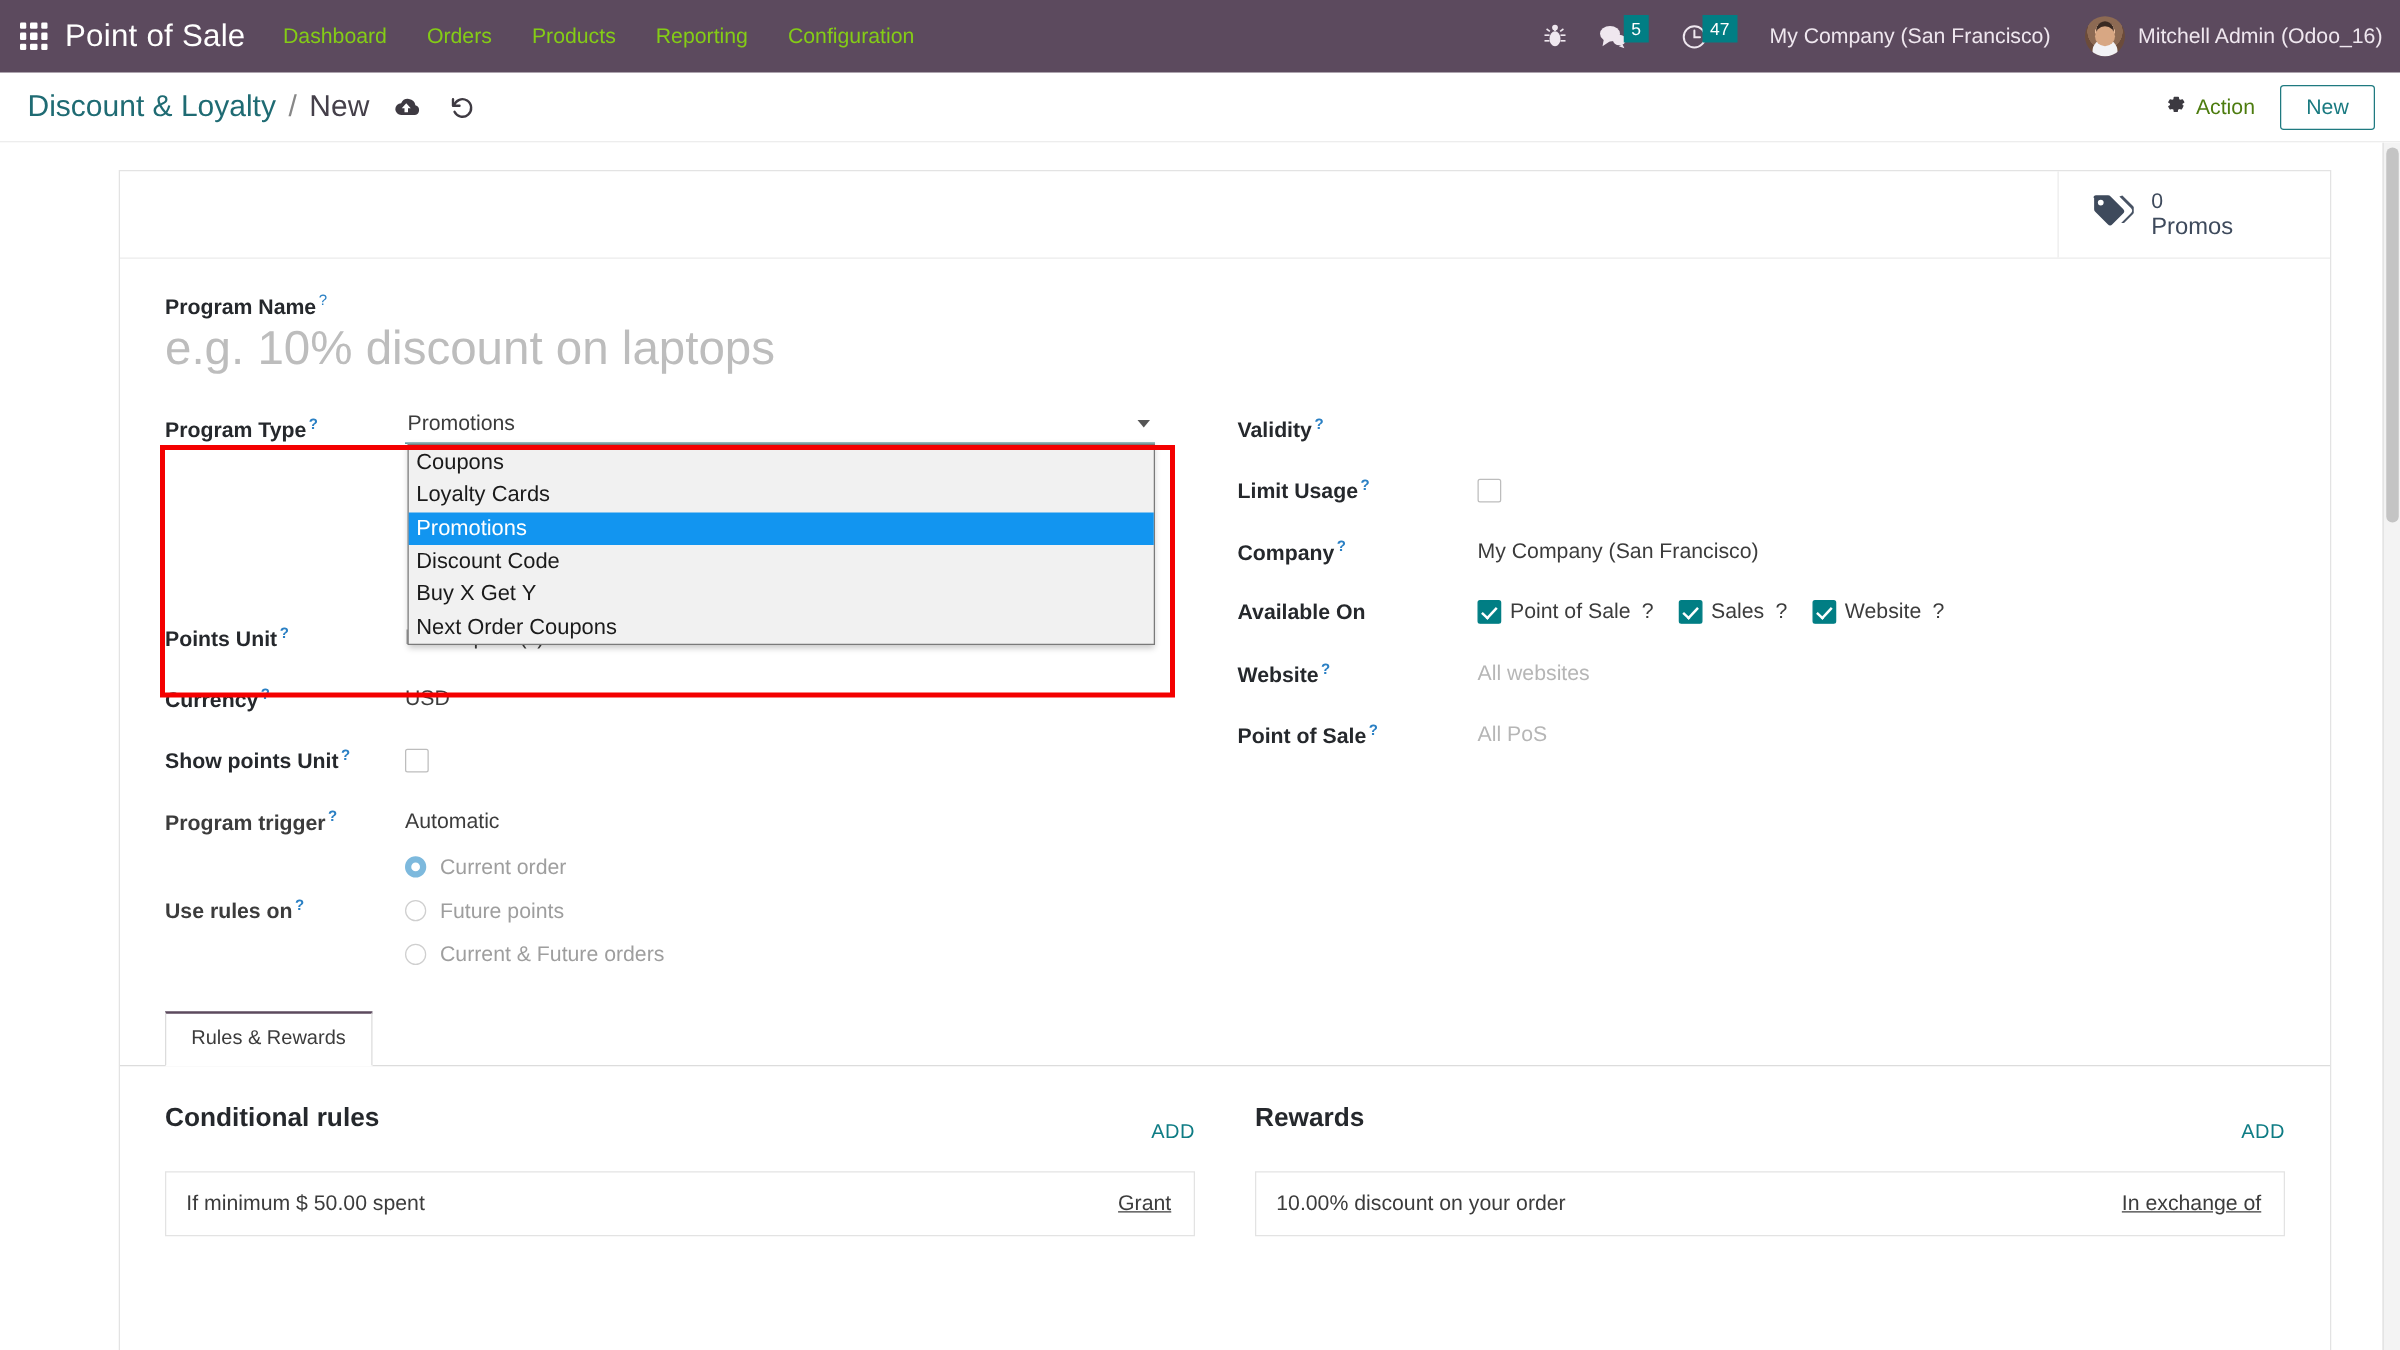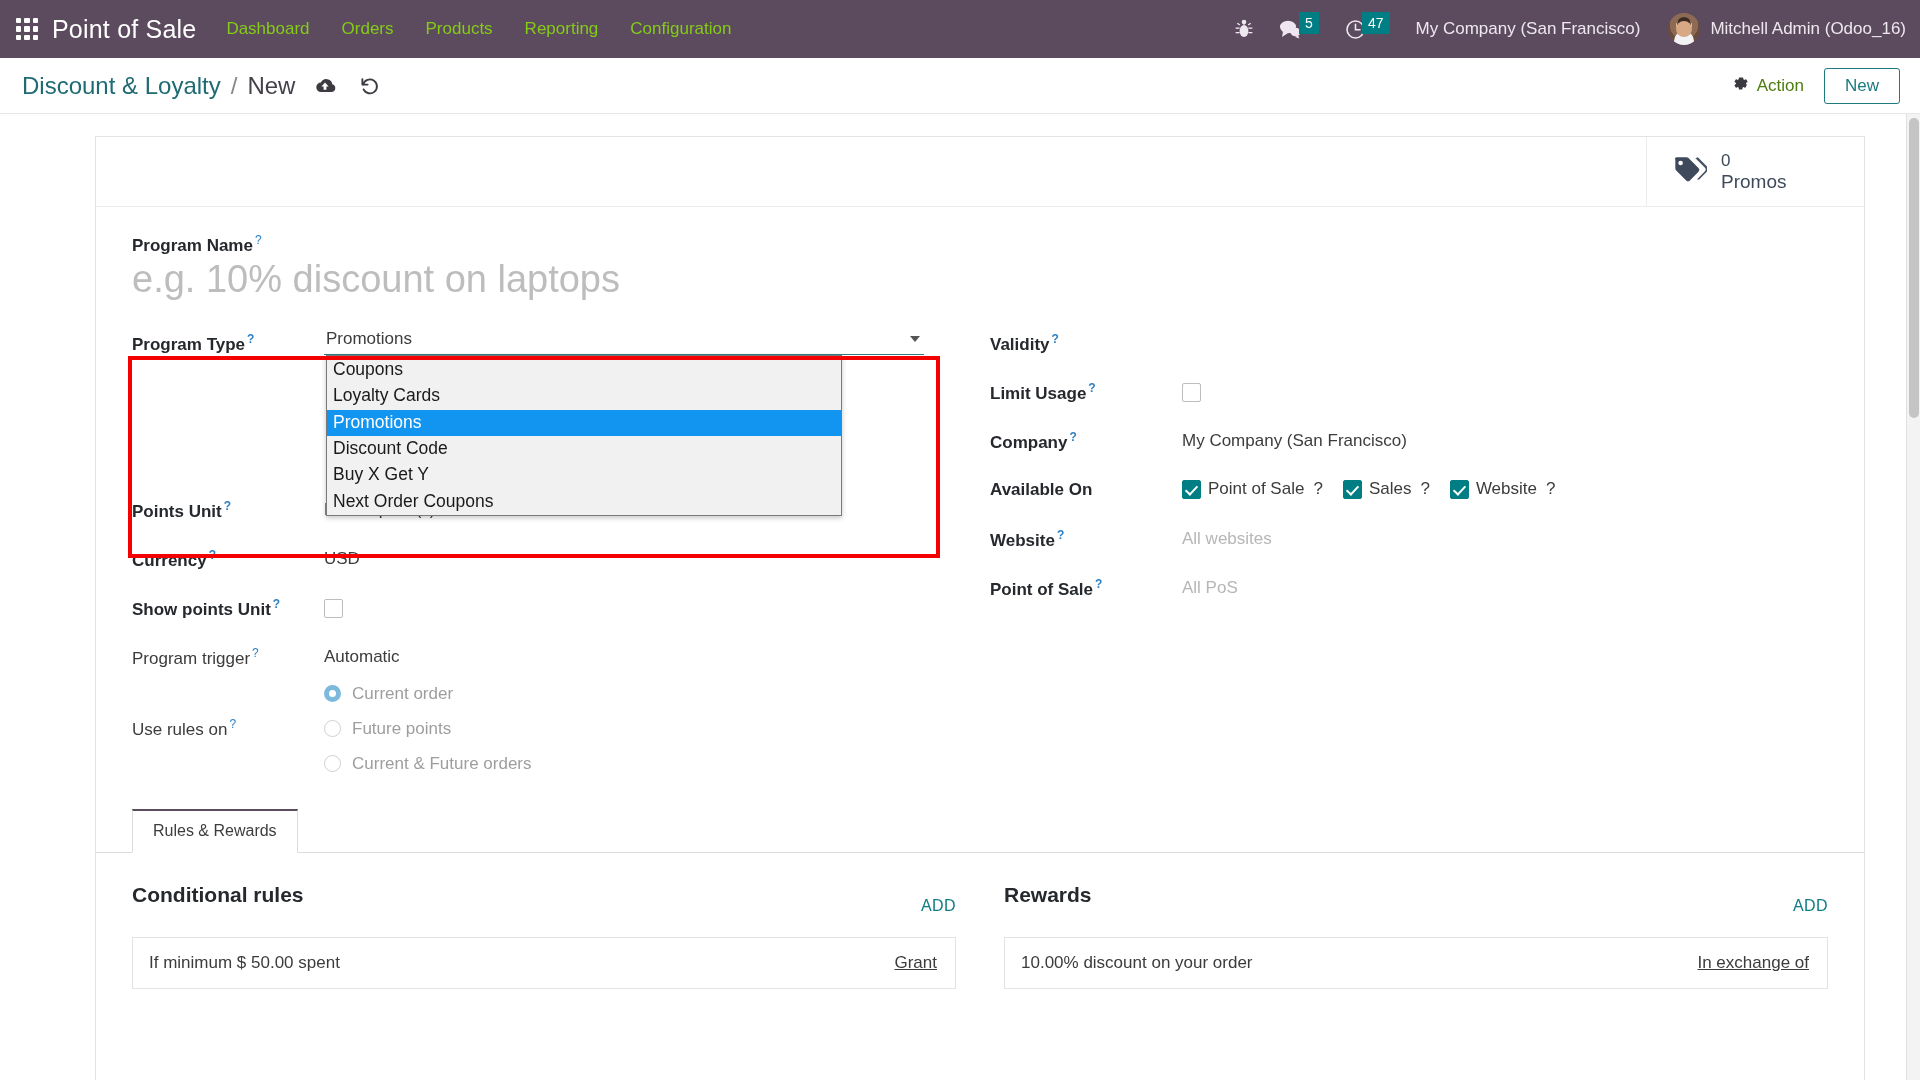--- a/index.html
+++ b/index.html
@@ -130,21 +130,21 @@
   }
   .title-input::placeholder { color: #bdbdbd; font-weight: 300; }
 
   .cols { display: flex; gap: 20px; }
   .col { width: 50%; }
   .frow { display: flex; align-items: center; min-height: 49px; }
   .flabel {
     width: 192px; flex: none; font-size: 17px; font-weight: bold;
     color: #25282c; padding-top: 4px;
   }
-  .flabel.normal { font-weight: 400; color: #3c3c3c; }
+  .flabel.normal { font-weight: 700; color: #3c3c3c; }
   .fval { font-size: 17px; color: #3c3c3c; padding-top: 4px; flex: 1; }
   .fval.muted { color: #b6b6b6; }
 
   .odoo-check {
     width: 19px; height: 19px; border: 1px solid #bdbdbd;
     background: #fff; border-radius: 2px; display: inline-block;
     margin-top: 5px; cursor: pointer; flex: none;
   }
   .odoo-check.checked {
     background: #017e84; border-color: #017e84;
@@ -176,21 +176,21 @@
     display: flex; align-items: center; justify-content: space-between;
     border: none; border-bottom: 1px solid #2f7d83;
     padding: 2px 4px 5px 2px; cursor: pointer; background: #fff;
   }
   .select-display span { font-size: 17px; color: #3c3c3c; }
   .caret {
     width: 0; height: 0; border-left: 5px solid transparent;
     border-right: 5px solid transparent; border-top: 6px solid #555;
   }
   .dropdown-list {
-    position: absolute; top: 100%; left: 2px; width: 516px;
+    position: absolute; top: 100%; left: 2px; width: 598px;
     background: #f1f1f1; border: 1px solid #7a7a7a;
     box-shadow: 0 2px 5px rgba(0,0,0,.22);
     z-index: 40; padding: 1px 0 0 0;
   }
   .dd-opt {
     font-size: 17.5px; color: #1a1a1a; padding: 1px 6px 2px 6px;
     line-height: 1.33; cursor: pointer; white-space: nowrap;
   }
   .dd-opt.selected { background: #1295f0; color: #ffffff; }
 

